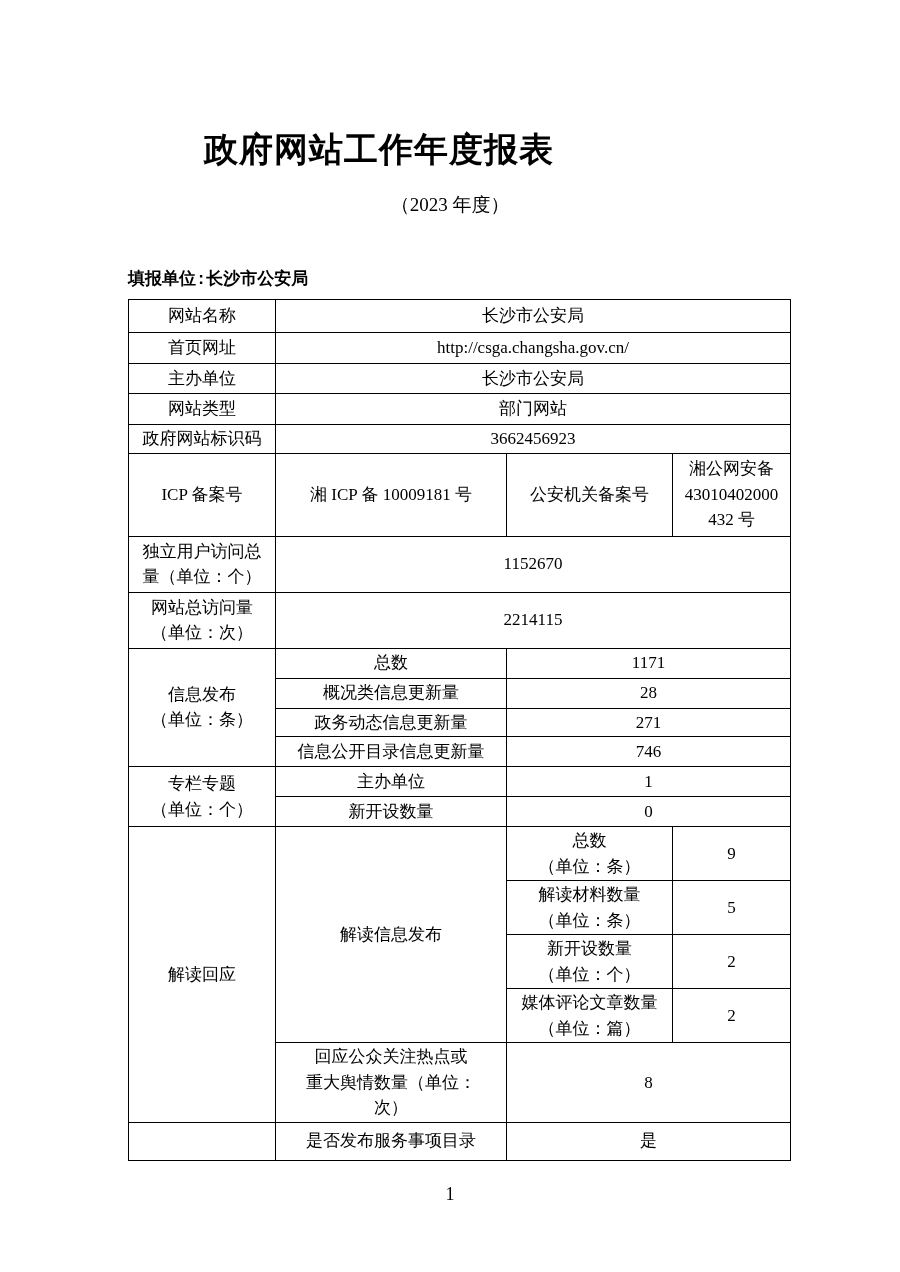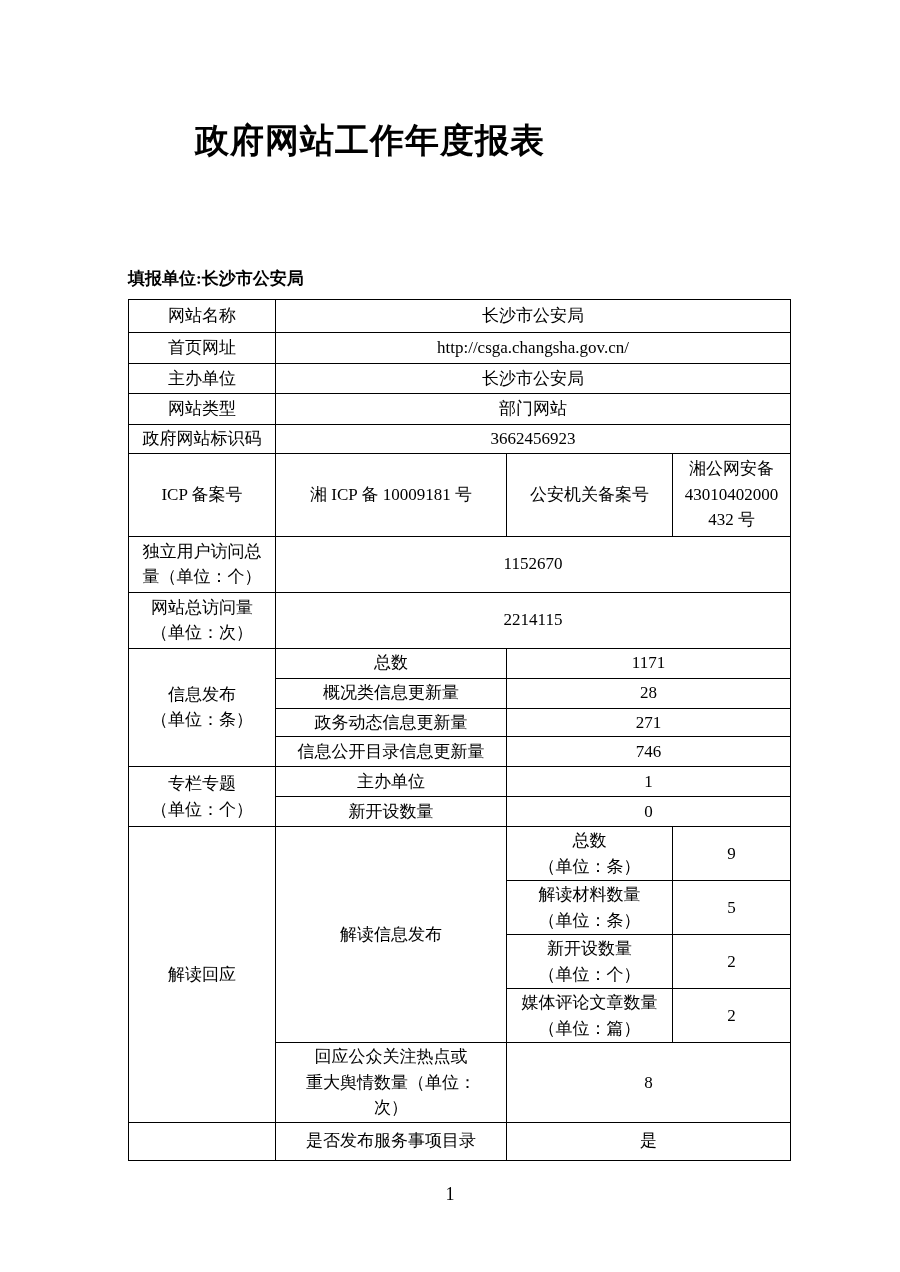--- a/index.html
+++ b/index.html
@@ -24,35 +24,35 @@
   .title {
     position: absolute;
     top: 118px;
     left: 0;
     width: 740px;
     text-align: center;
     font-family: "Liberation Sans", sans-serif;
     font-weight: bold;
     font-size: 34px;
     letter-spacing: 1px;
-    margin: 0;
+    margin: 9px;
   }
   .subtitle {
     position: absolute;
     top: 192px;
     left: 0;
     width: 900px;
     text-align: center;
     font-size: 19px;
   }
   .unit {
     position: absolute;
     top: 267px;
     left: 128px;
-    font-family: Liberation Serif, serif;
+    font-family: Liberation Mono, monospace;
     font-weight: bold;
     font-size: 17px;
   }
   table.report {
     position: absolute;
     top: 299px;
     left: 128px;
     width: 662px;
     border-collapse: collapse;
     table-layout: fixed;
@@ -78,20 +78,21 @@
     font-size: 18px;
   }
 </style>
 </head>
 <body>
 
 <div class="page">
 
   <h1 class="title">政府网站工作年度报表</h1>
 
+  <div class="subtitle">（2023 年度）</div>
 
   <div class="unit">填报单位:长沙市公安局</div>
 
   <table class="report">
     <colgroup>
       <col style="width:147px">
       <col style="width:231px">
       <col style="width:166px">
       <col style="width:118px">
     </colgroup>

